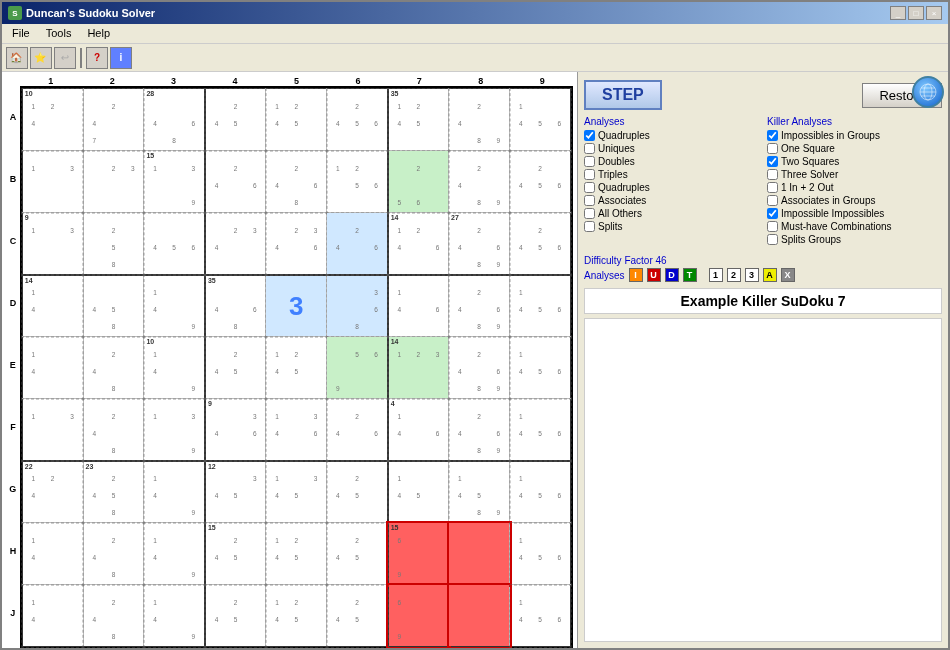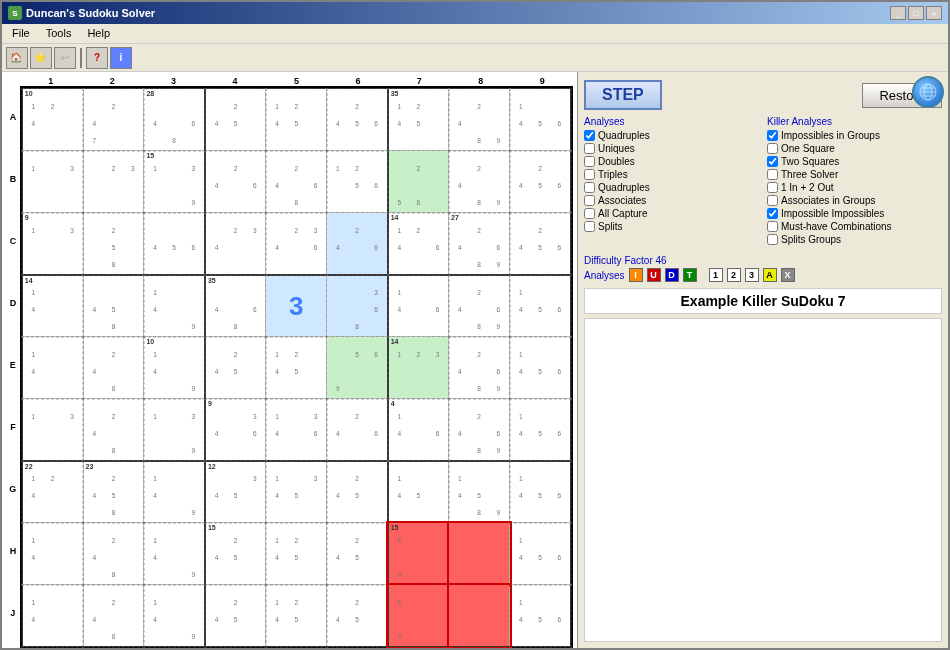--- a/index.html
+++ b/index.html
@@ -1426,21 +1426,21 @@
           <div class="check-item">
             <input type="checkbox" style="">
             <span>Quadruples</span>
           </div>
           <div class="check-item">
             <input type="checkbox" style="">
             <span>Associates</span>
           </div>
           <div class="check-item">
             <input type="checkbox" style="">
-            <span>All Capture</span>
+            <span>All Others</span>
           </div>
           <div class="check-item">
             <input type="checkbox" style="">
             <span>Splits</span>
           </div>
         </div>
 
         <div class="analyses-col">
           <div class="analyses-title">Killer Analyses</div>
           <div class="check-item">

